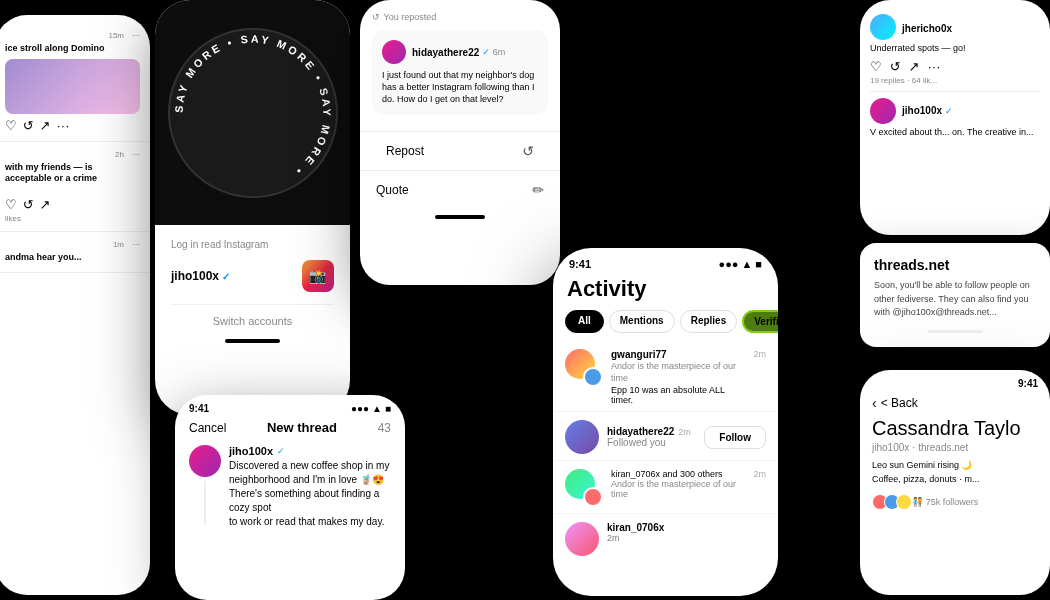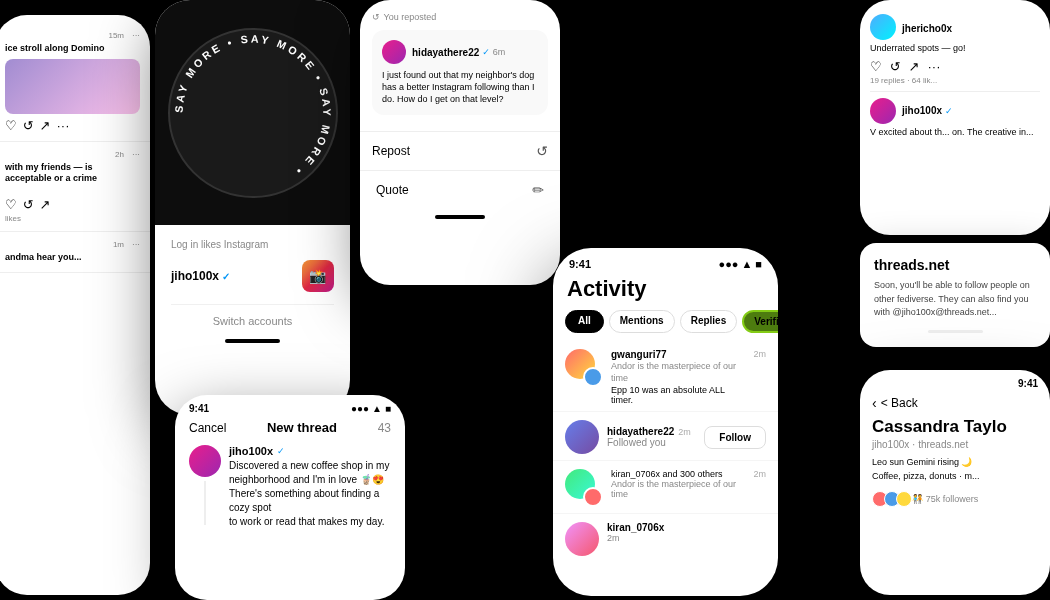--- a/index.html
+++ b/index.html
@@ -175,21 +175,21 @@
             <path id="circle-path" d="M 85,85 m -72,0 a 72,72 0 1,1 144,0 a 72,72 0 1,1 -144,0"></path>
           </defs>
           <text font-size="11" font-weight="900" fill="white" letter-spacing="3" text-transform="uppercase">
             <textPath href="#circle-path">SAY MORE • SAY MORE • SAY MORE •</textPath>
           </text>
         </svg>
       </div>
     </div>
 
     <div style="padding:14px 16px;">
-      <div style="font-size:10px; color:#888; margin-bottom:10px;">Log in likes Instagram</div>
+      <div style="font-size:10px; color:#888; margin-bottom:10px;">Log in read Instagram</div>
       <div style="display:flex; align-items:center; justify-content:space-between;">
         <div>
           <div style="font-size:12px; font-weight:700; color:#000; display:flex; align-items:center; gap:3px;">
             <span>jiho100x</span>
             <span style="color:#0095f6; font-size:10px;">✓</span>
           </div>
         </div>
         <div class="instagram-icon">
           <span style="font-size:14px;">📸</span>
         </div>
@@ -213,21 +213,21 @@
               <span style="font-size:10px; font-weight:700;">hidayathere22</span>
               <span style="color:#0095f6; font-size:9px;">✓</span>
               <span style="font-size:9px; color:#888;">6m</span>
             </div>
           </div>
         </div>
         <div style="font-size:9px; line-height:1.35; color:#000;">I just found out that my neighbor's dog has a better Instagram following than I do. How do I get on that level?</div>
       </div>
     </div>
     <div style="border-top:1px solid #eee;"></div>
-    <div style="display:flex; align-items:center; justify-content:space-between; padding:11px 12px;">
+    <div style="display:flex; align-items:center; justify-content:space-between; padding:11px 26px;">
       <span style="font-size:12px; color:#000;">Repost</span>
       <span style="font-size:14px; color:#555;">↺</span>
     </div>
     <div style="border-top:1px solid #eee;"></div>
     <div style="display:flex; align-items:center; justify-content:space-between; padding:11px 16px;">
       <span style="font-size:12px; color:#000;">Quote</span>
       <span style="font-size:14px; color:#555;">✏</span>
     </div>
     <div style="width:50px; height:4px; background:#000; border-radius:2px; margin:6px auto;"></div>
   </div>
@@ -377,21 +377,21 @@
   </div>
 
   <div style="position:absolute; right:0; top:370px; width:190px; height:225px; background:#fff; border-radius:30px; overflow:hidden; box-shadow:0 20px 60px rgba(0,0,0,0.5);">
     <div style="display:flex; justify-content:flex-end; padding:8px 12px 2px; font-size:10px; font-weight:700;">
       <span>9:41</span>
     </div>
     <div style="display:flex; align-items:center; gap:4px; padding:4px 12px 4px;">
       <span style="font-size:14px; color:#000;">‹</span>
       <span style="font-size:12px; color:#000;">&lt; Back</span>
     </div>
-    <div style="font-size:17px; font-weight:700; color:#000; padding:2px 12px 2px;">Cassandra Taylo</div>
+    <div style="font-size:20px; font-weight:400; color:#000; padding:2px 12px 2px;">Cassandra Taylo</div>
     <div style="font-size:10px; color:#888; padding:0 12px 6px;">jiho100x · threads.net</div>
     <div style="font-size:9px; color:#000; padding:0 12px; line-height:1.5;">
       <span>Leo sun Gemini rising 🌙</span><br>
       <span>Coffee, pizza, donuts · m...</span>
     </div>
     <div style="display:flex; align-items:center; padding:8px 12px;">
       <div style="display:flex;">
         <div style="width:16px; height:16px; border-radius:50%; background:#ff6b6b; border:1px solid #fff;"></div>
         <div style="width:16px; height:16px; border-radius:50%; background:#4a9be8; border:1px solid #fff; margin-left:-4px;"></div>
         <div style="width:16px; height:16px; border-radius:50%; background:#ffd93d; border:1px solid #fff; margin-left:-4px;"></div>

